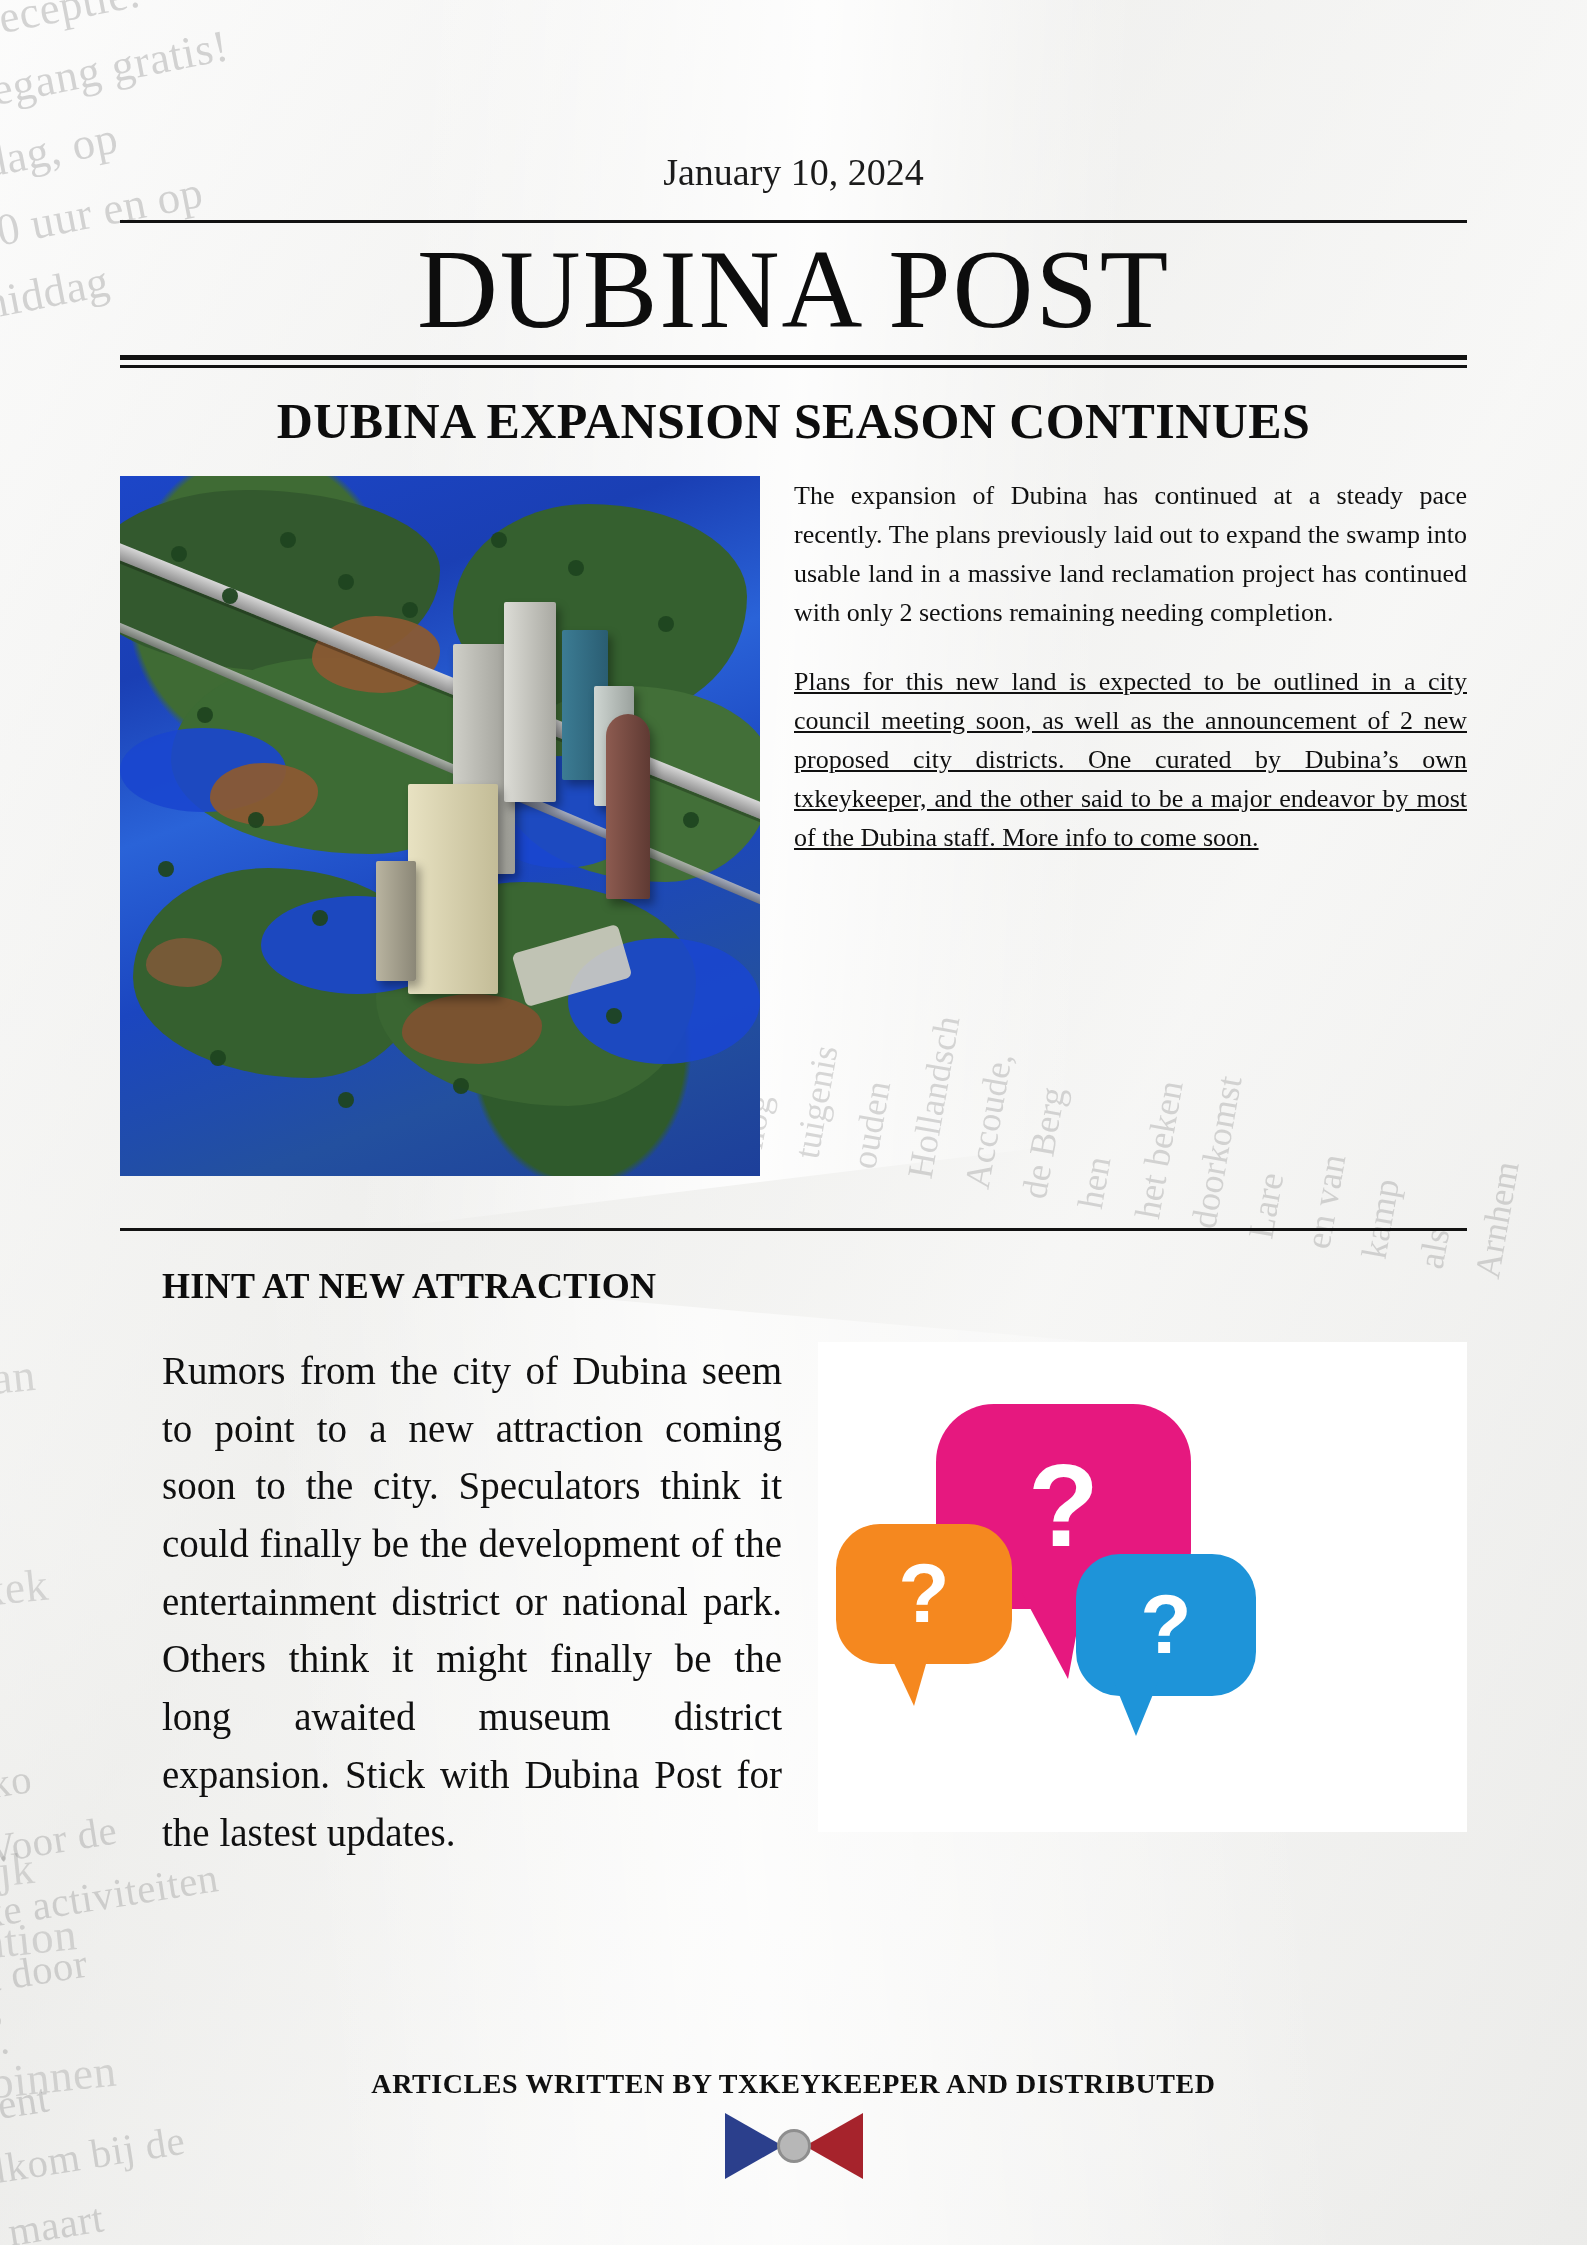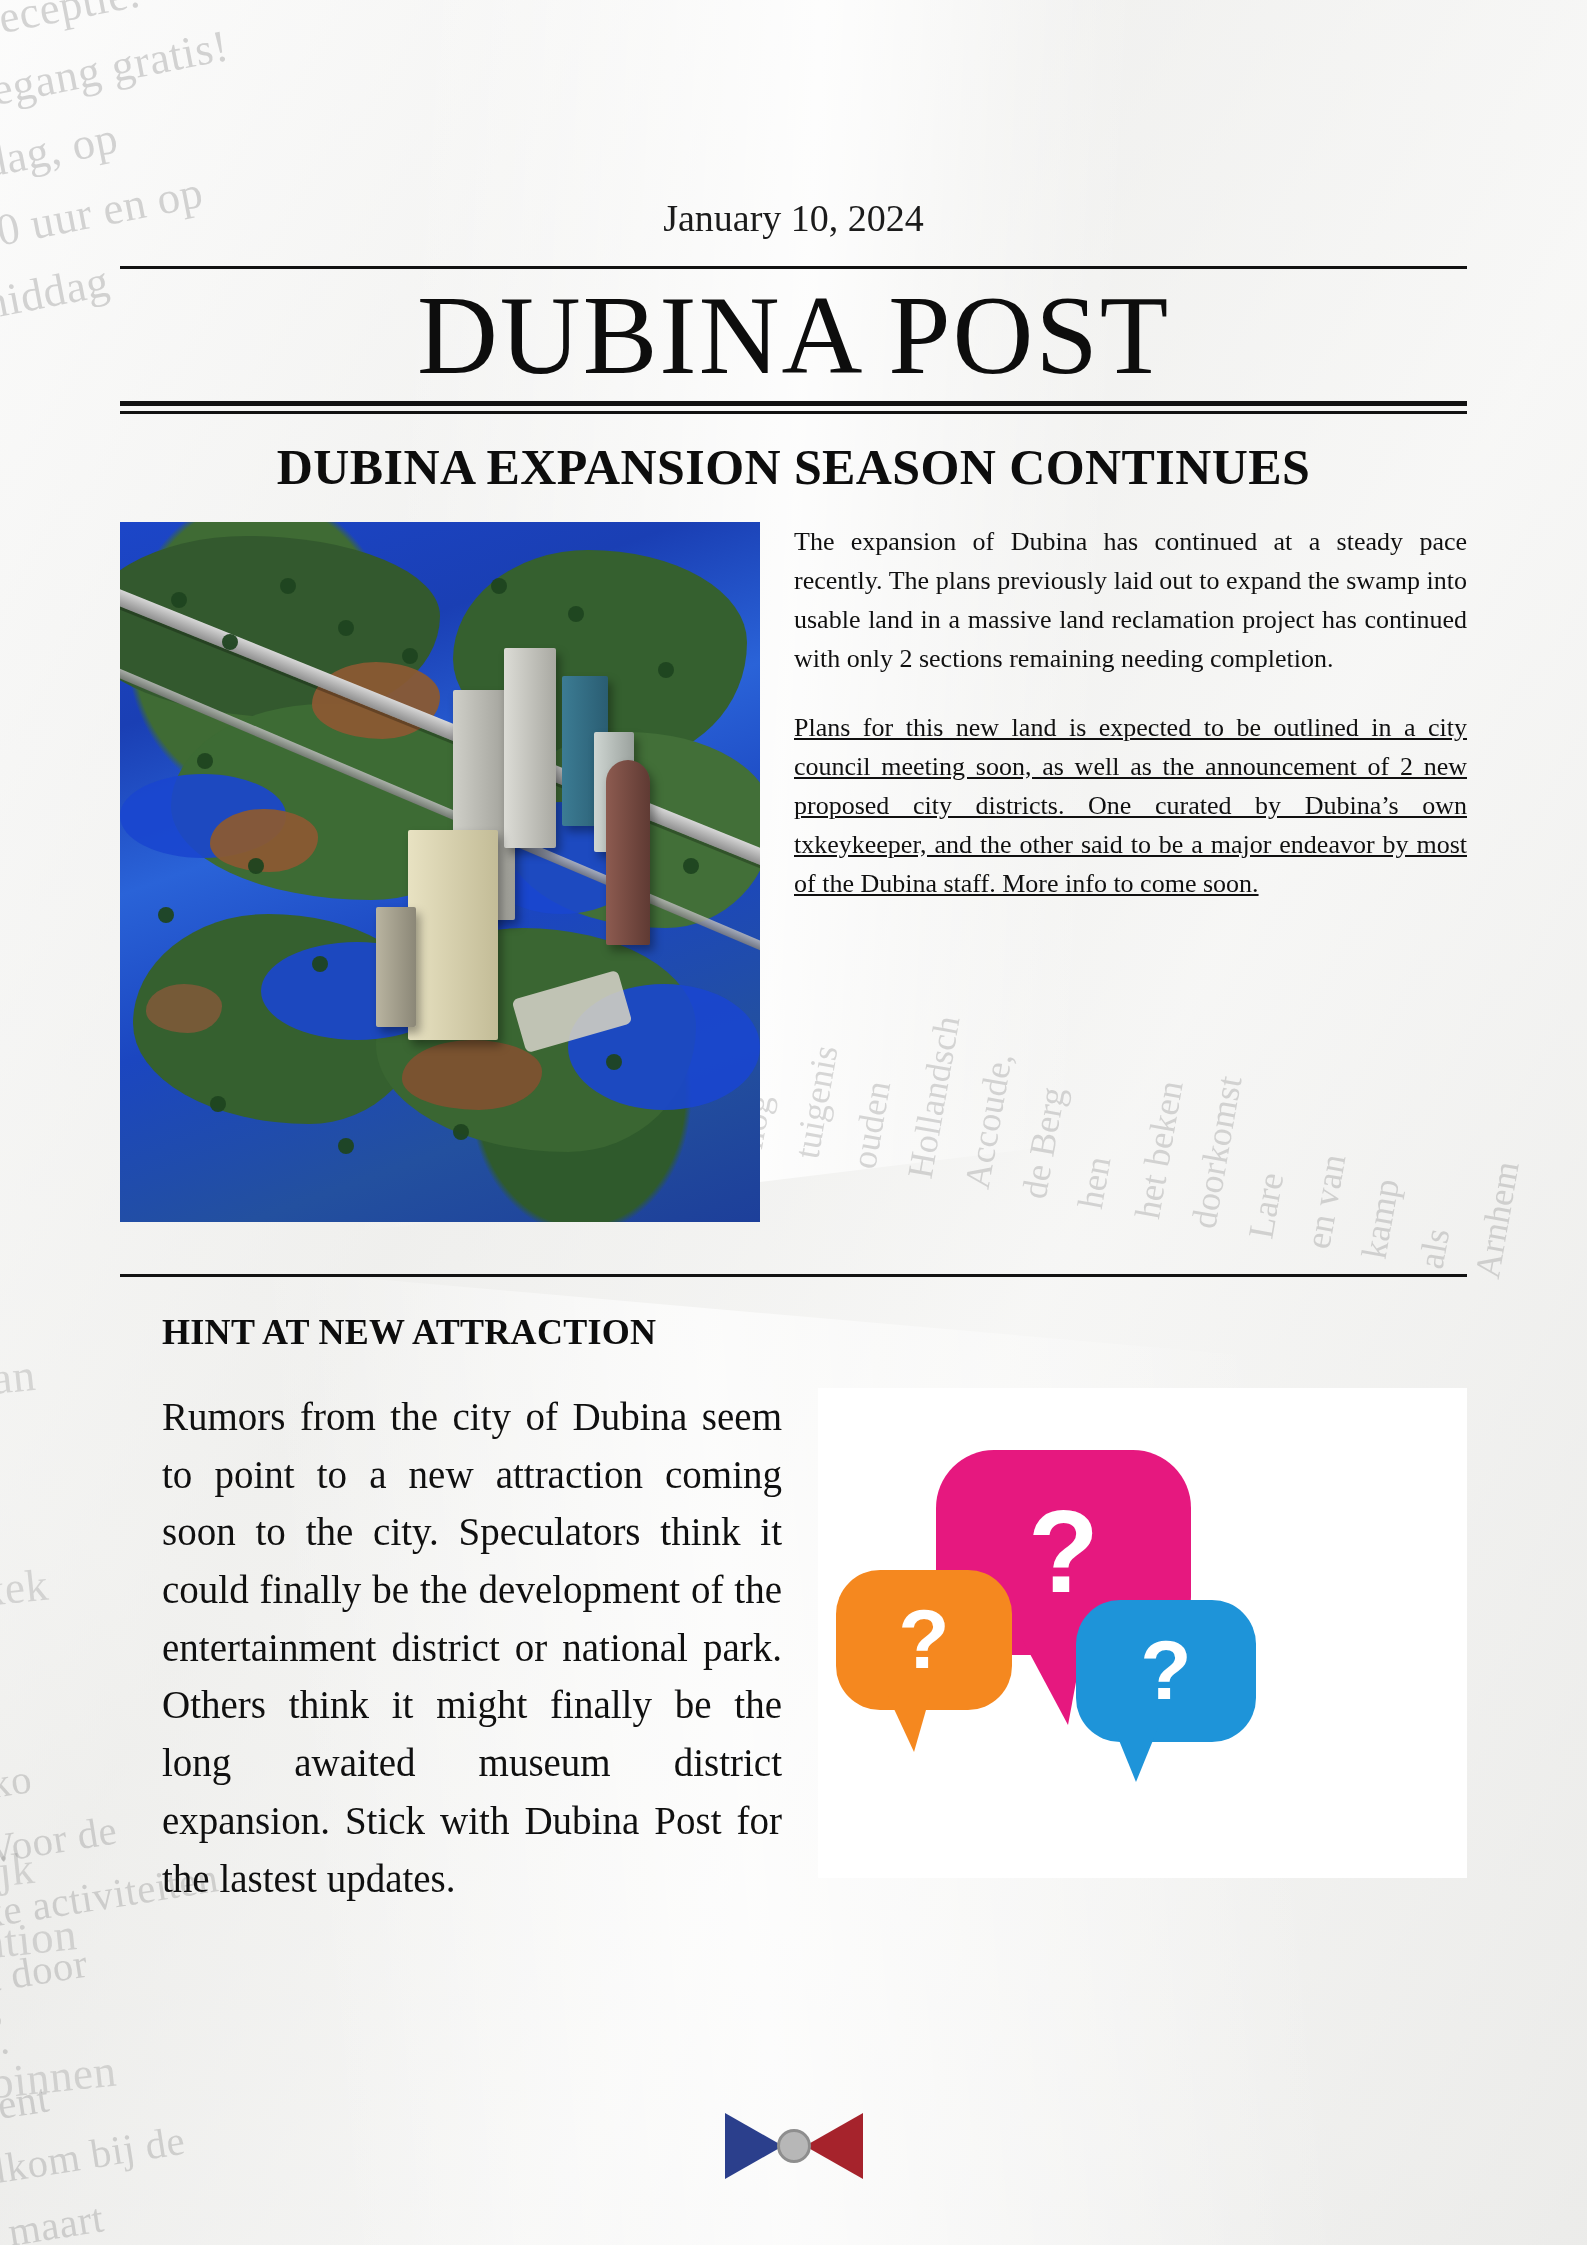--- a/index.html
+++ b/index.html
@@ -94,21 +94,20 @@
     font-family: "Liberation Serif", serif;
     pointer-events: none;
   }
 
   
   .page {
     position: absolute;
     inset: 0;
     padding: 0 120px;
     box-sizing: border-box;
-    margin-top: 46px;
   }
 
   .date {
     text-align: center;
     font-size: 38px;
     color: #1b1b1b;
     margin-top: 150px;
     font-family: "Liberation Serif", serif;
   }
 
@@ -558,18 +557,19 @@
       <div class="bubble b-blue">
         <span>?</span>
         <span class="tail"></span>
       </div>
     </div>
   </div>
 
 </div>
 
 <div class="footer">
+  <div class="footer-line">ARTICLES WRITTEN BY TXKEYKEEPER AND DISTRIBUTED</div>
   <div class="footer-logo">
     <span class="bowtie-left"></span>
     <span class="bowtie-right"></span>
     <span class="bowtie-knot"></span>
   </div>
 </div>
 
 </body></html>

